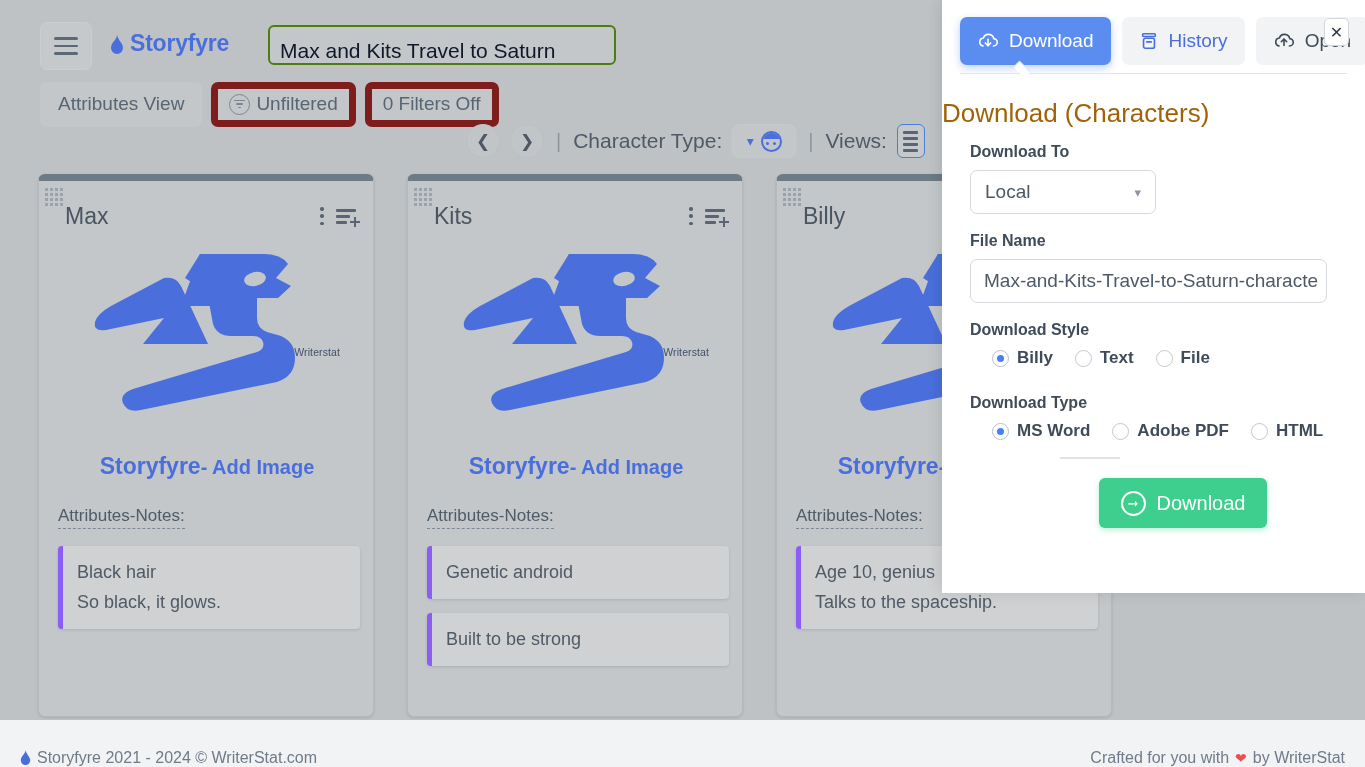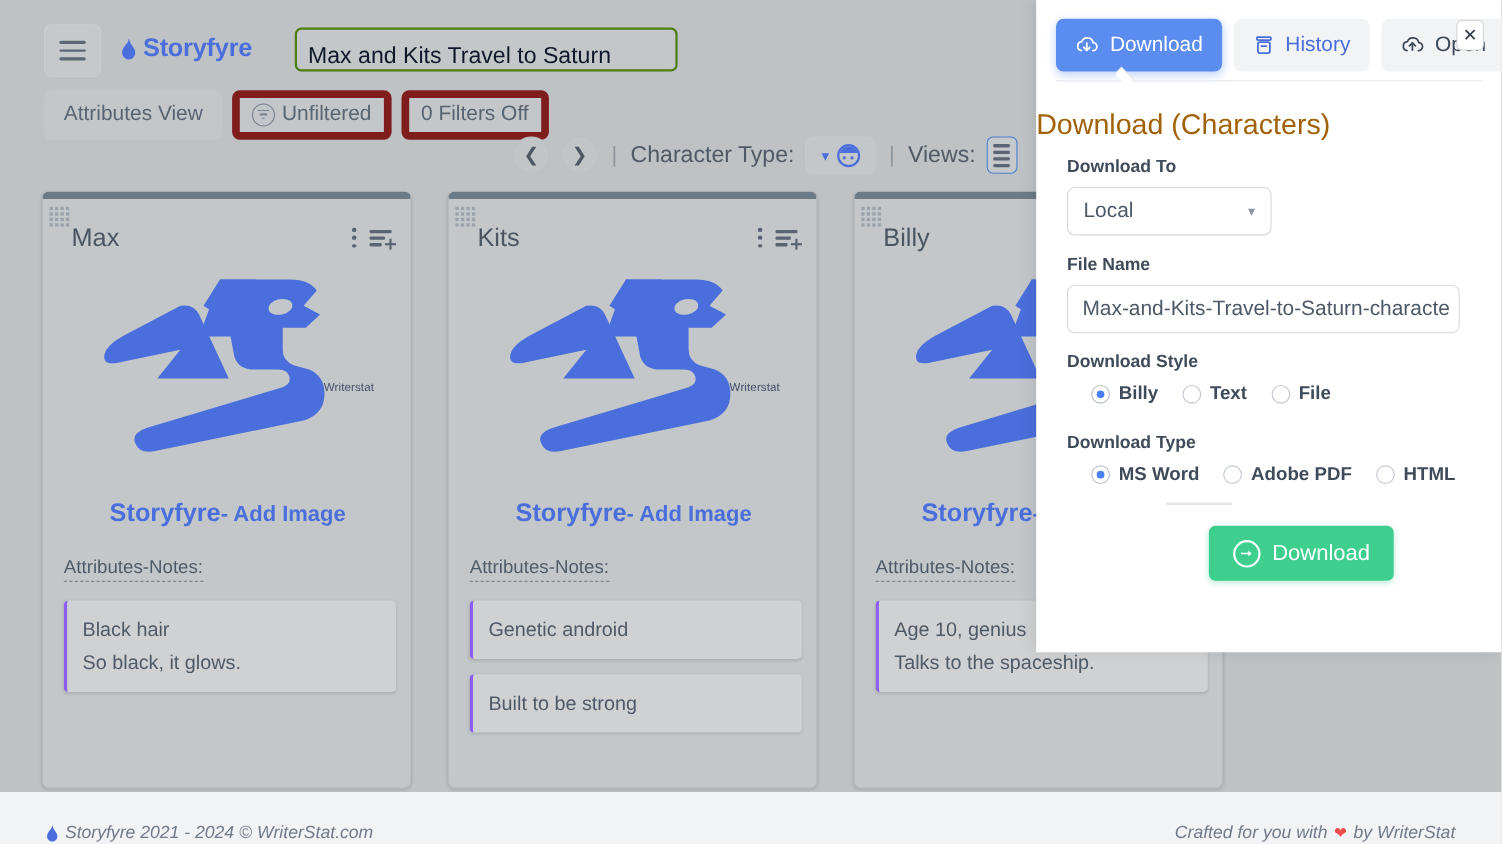--- a/index.html
+++ b/index.html
@@ -154,33 +154,33 @@
   }
   .logo-caption .sm { font-size: 20px; }
 
   .notes-head {
     position: absolute; left: 19px; top: 325px;
     font-size: 17px; color: #4f5b68;
     border-bottom: 1.6px dashed #7d8795; padding-bottom: 2px;
   }
   .notes { position: absolute; left: 19px; top: 365px; width: 302px; }
   .note {
-    background: #cfd1d3; border-left: 3px solid #8b5cf6;
+    background: #cfd1d3; border-left: 5px solid #8b5cf6;
     border-radius: 4px; box-shadow: 0 1px 3px rgba(0,0,0,.12);
     padding: 11px 14px 12px; margin-bottom: 14px;
   }
   .note p { font-size: 18px; color: #4f5a67; line-height: 1.0; padding: 6px 0; }
 
   
   .footer {
     position: absolute; left: 0; bottom: 0; width: 1365px; height: 47px;
     background: #f2f3f4;
     display: flex; align-items: center; justify-content: space-between;
-    padding: 0 42px;
-    font-size: 16px; color: #707b89; font-style: italic;
+    padding: 0 20px;
+    font-size: 16px; color: #707b89;
   }
   .footer .left, .footer .right { display: flex; align-items: center; gap: 6px; white-space: nowrap; position: relative; top: 14px; }
   .heart { color: #ef4d4d; font-size: 14px; }
   .flame-sm { width: 11px; height: 16px; position: relative; display: inline-block; }
 
   
   .panel {
     position: absolute; left: 942px; top: 0; width: 423px; height: 593px;
     background: #ffffff;
     box-shadow: -2px 0 14px rgba(0,0,0,.10);

